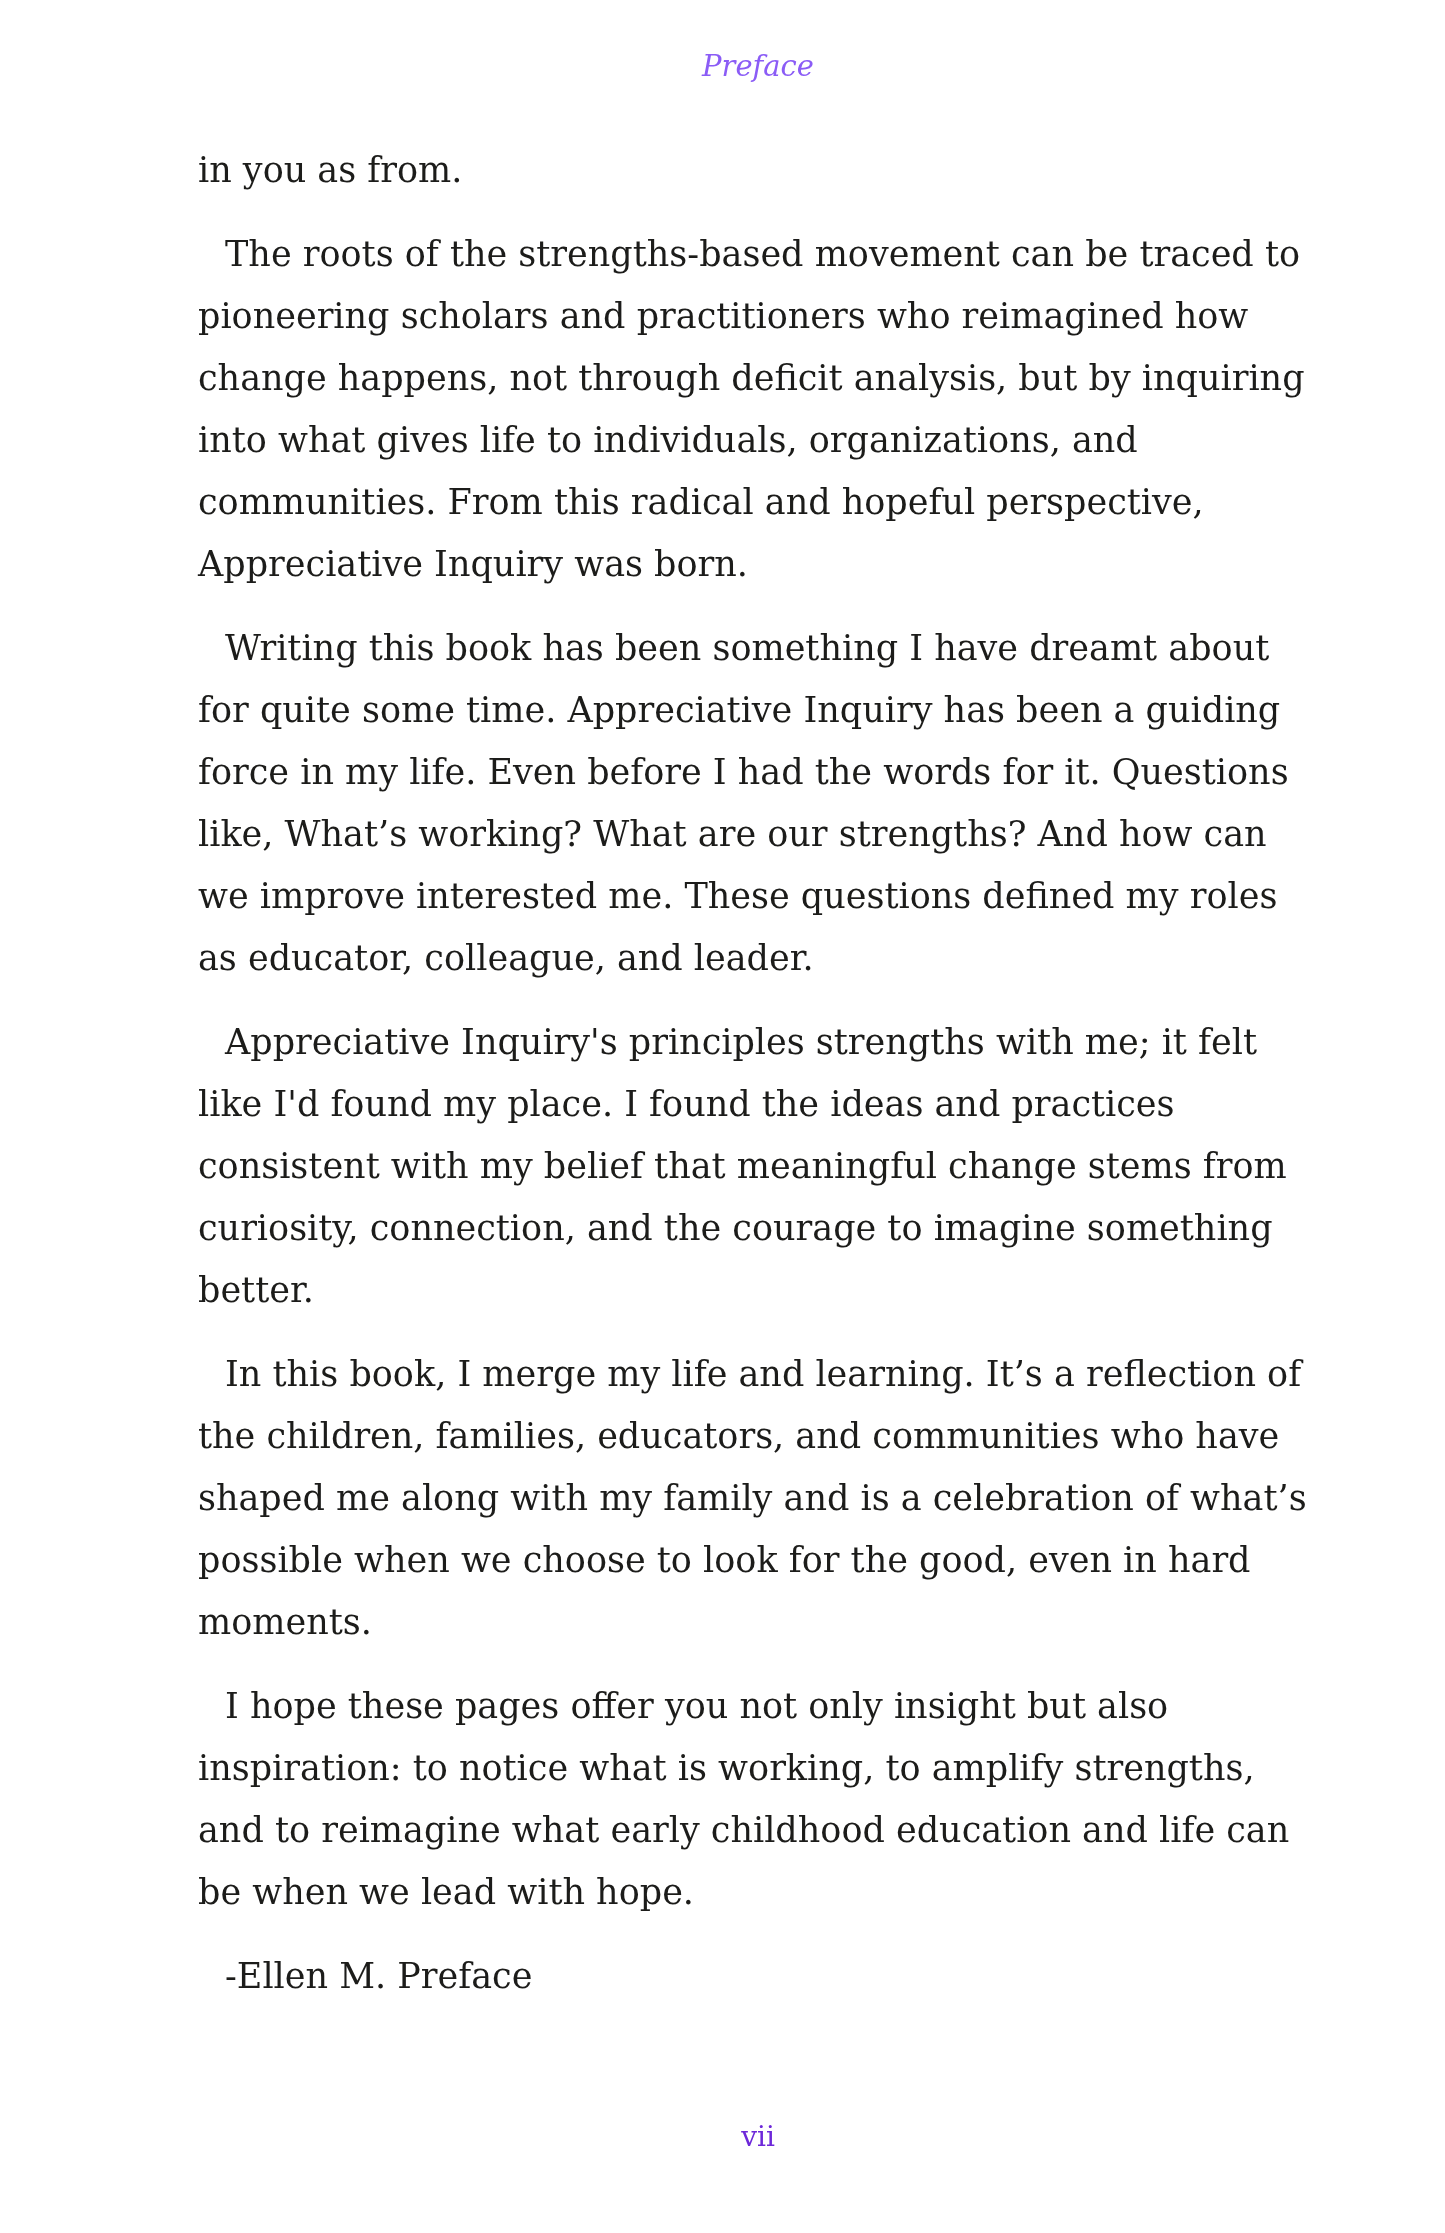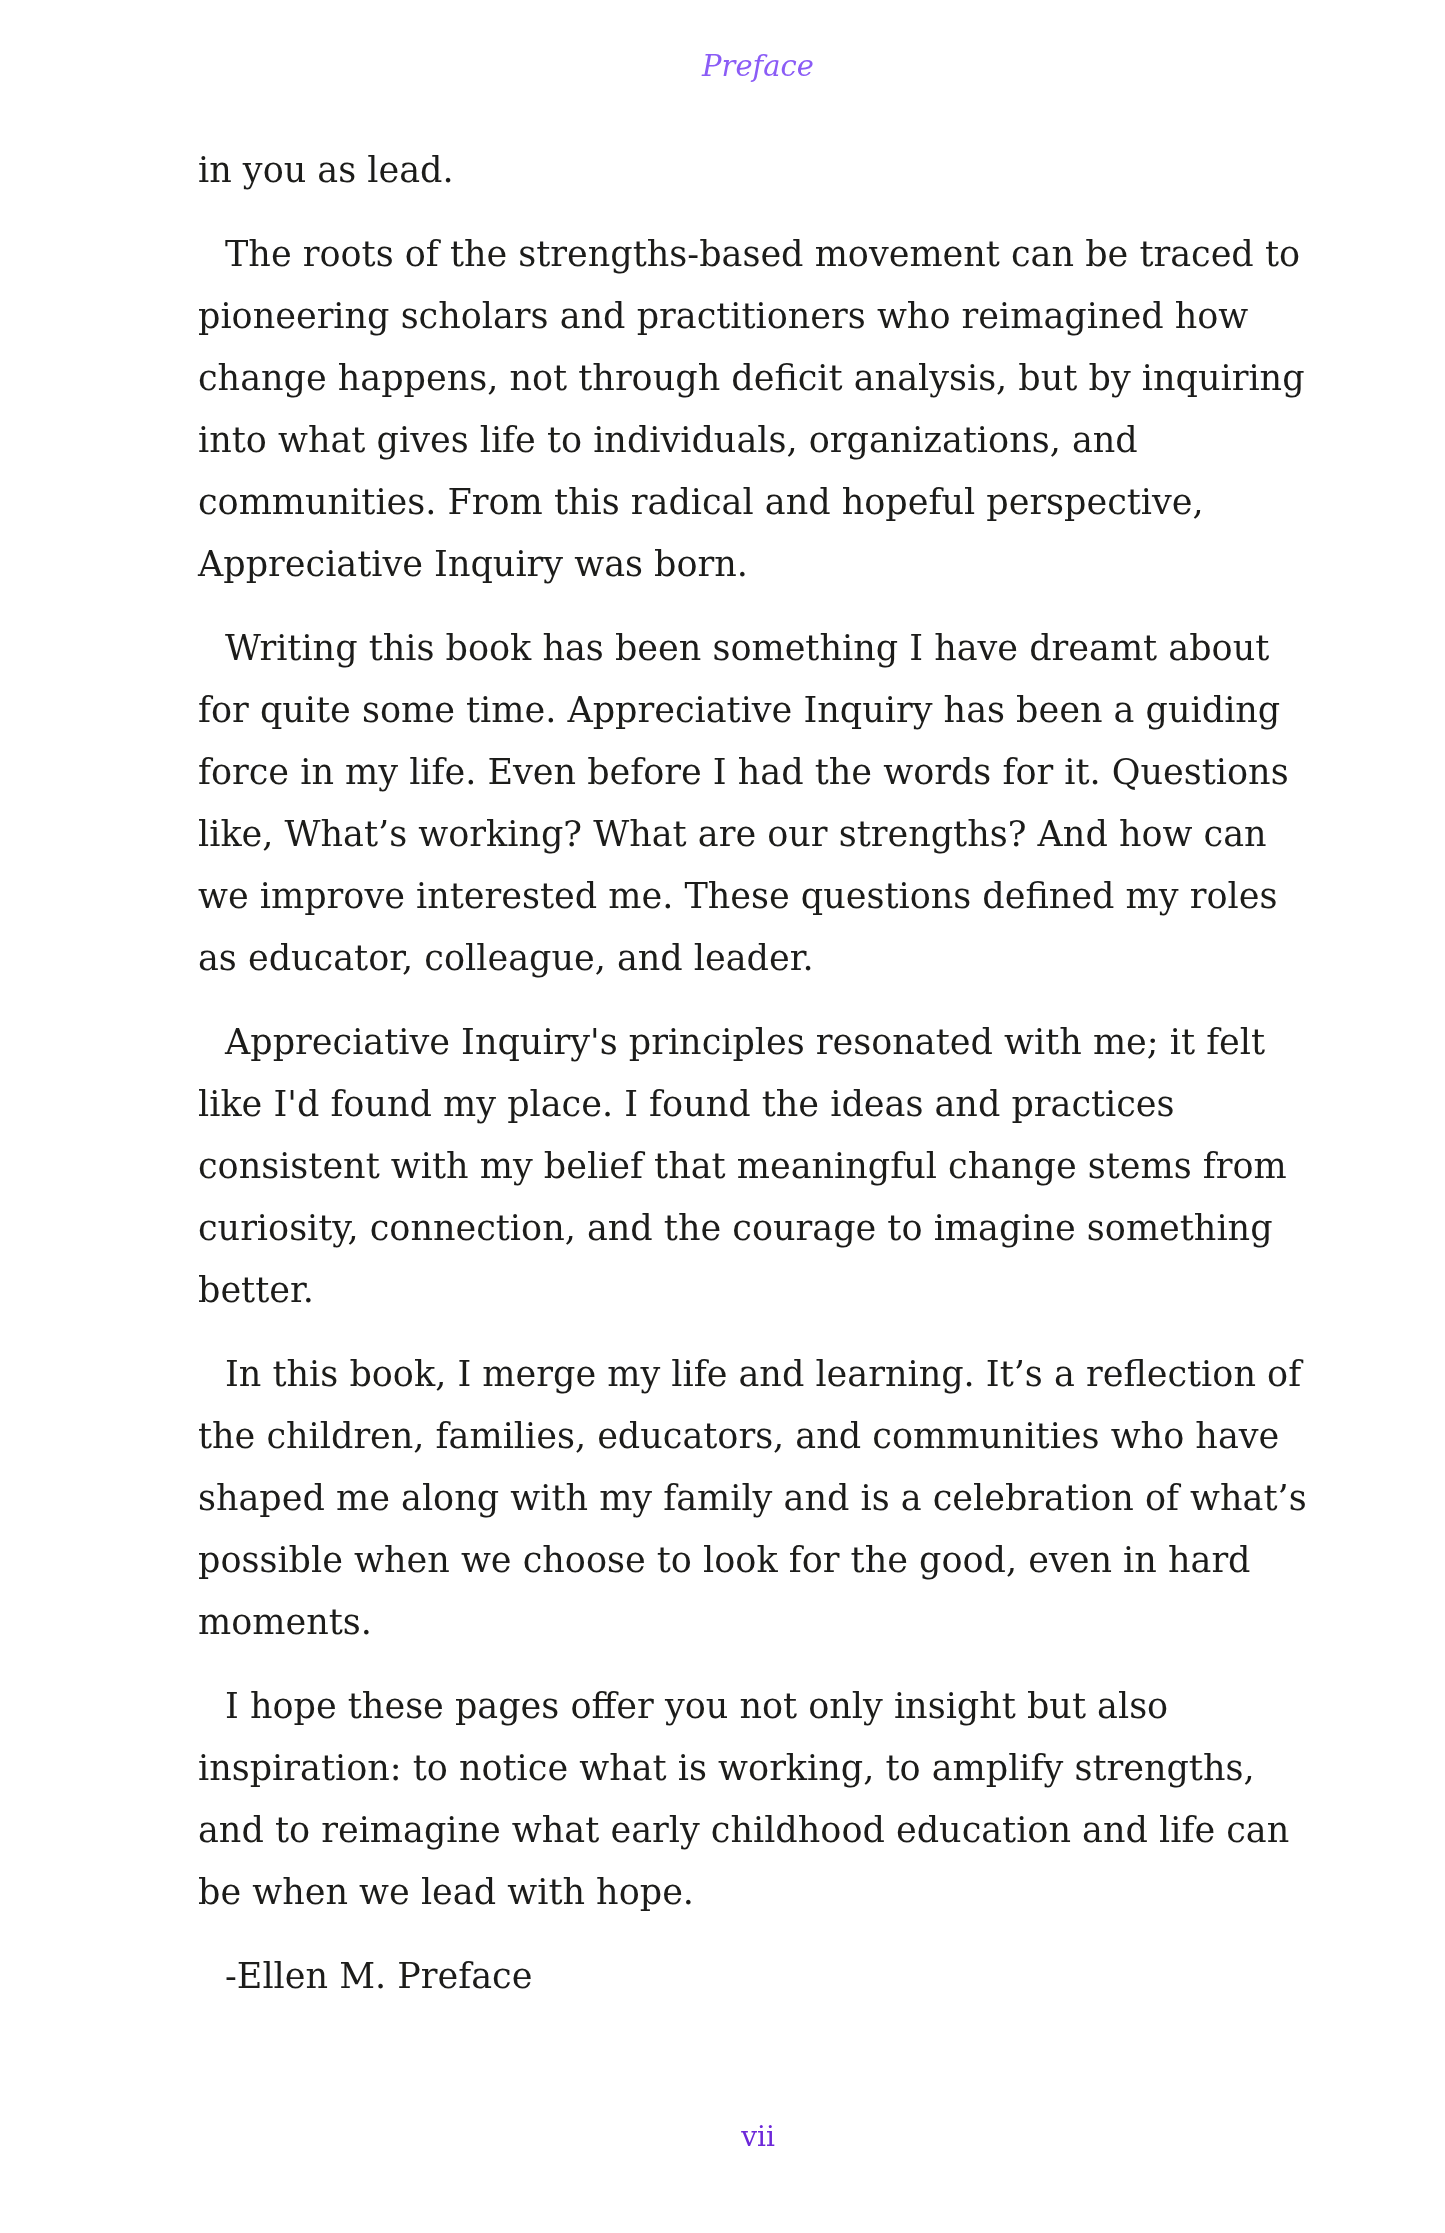--- a/index.html
+++ b/index.html
@@ -63,34 +63,34 @@
   }
 </style>
 </head>
 <body>
 
 <div class="page">
   <div class="text-block">
     <div class="running-head">Preface</div>
 
     <div class="body-text">
-      <p class="no-indent">in you as lead.</p>
+      <p class="no-indent">in you as from.</p>
       <p>The roots of the strengths-based movement can be traced to
 pioneering scholars and practitioners who reimagined how
 change happens, not through deficit analysis, but by inquiring
 into what gives life to individuals, organizations, and
 communities. From this radical and hopeful perspective,
 Appreciative Inquiry was born.</p>
       <p>Writing this book has been something I have dreamt about
 for quite some time. Appreciative Inquiry has been a guiding
 force in my life. Even before I had the words for it. Questions
 like, What’s working? What are our strengths? And how can
 we improve interested me. These questions defined my roles
 as educator, colleague, and leader.</p>
-      <p>Appreciative Inquiry's principles resonated with me; it felt
+      <p>Appreciative Inquiry's principles strengths with me; it felt
 like I'd found my place. I found the ideas and practices
 consistent with my belief that meaningful change stems from
 curiosity, connection, and the courage to imagine something
 better.</p>
       <p>In this book, I merge my life and learning. It’s a reflection of
 the children, families, educators, and communities who have
 shaped me along with my family and is a celebration of what’s
 possible when we choose to look for the good, even in hard
 moments.</p>
       <p>I hope these pages offer you not only insight but also

